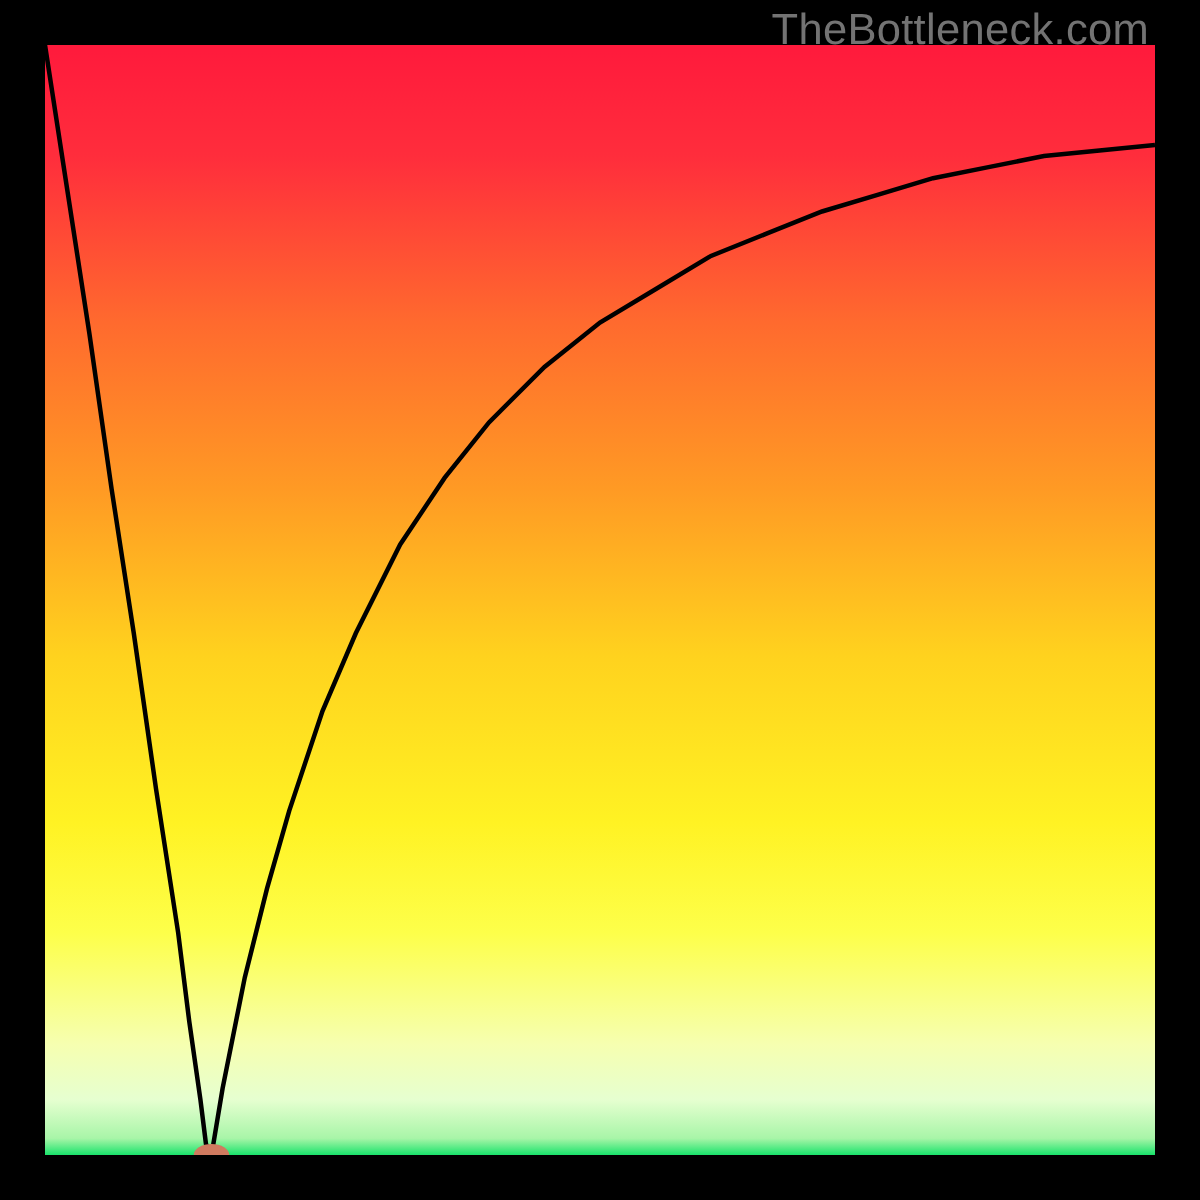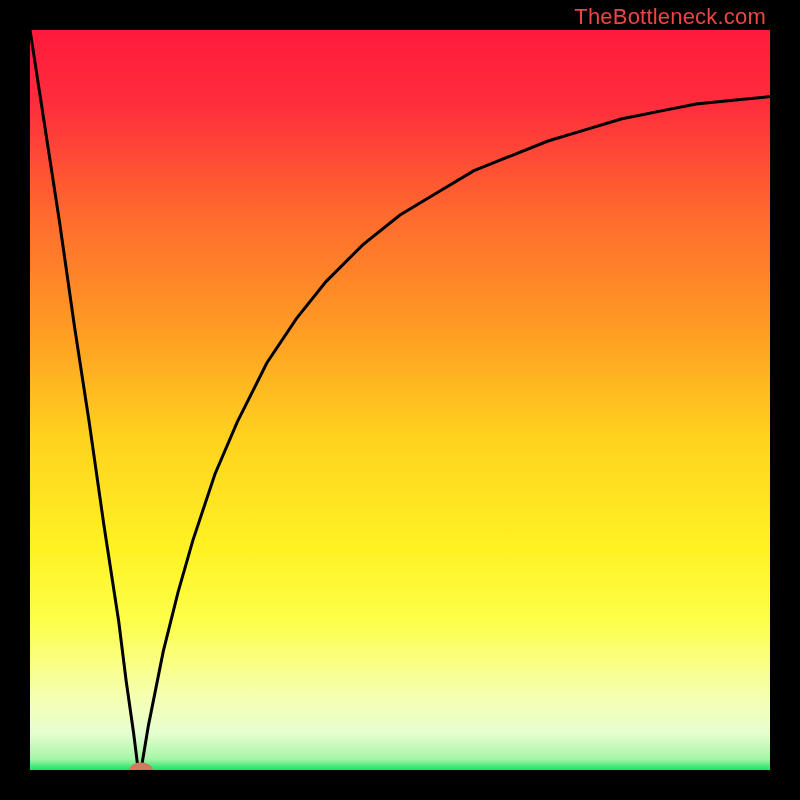--- a/index.html
+++ b/index.html
@@ -23,22 +23,22 @@
     position: absolute;
     left: 0;
     top: 0;
     width: 740px;
     height: 740px;
   }
   .watermark {
     position: absolute;
     top: 4px;
     right: 34px;
-    color: #ef4444;
-    font-size: 22px;
+    color: #737373;
+    font-size: 29px;
     font-weight: 500;
     letter-spacing: 0.2px;
     user-select: none;
   }
   svg { display: block; }
 </style>
 </head>
 <body>
 
 <div class="watermark">TheBottleneck.com</div>

